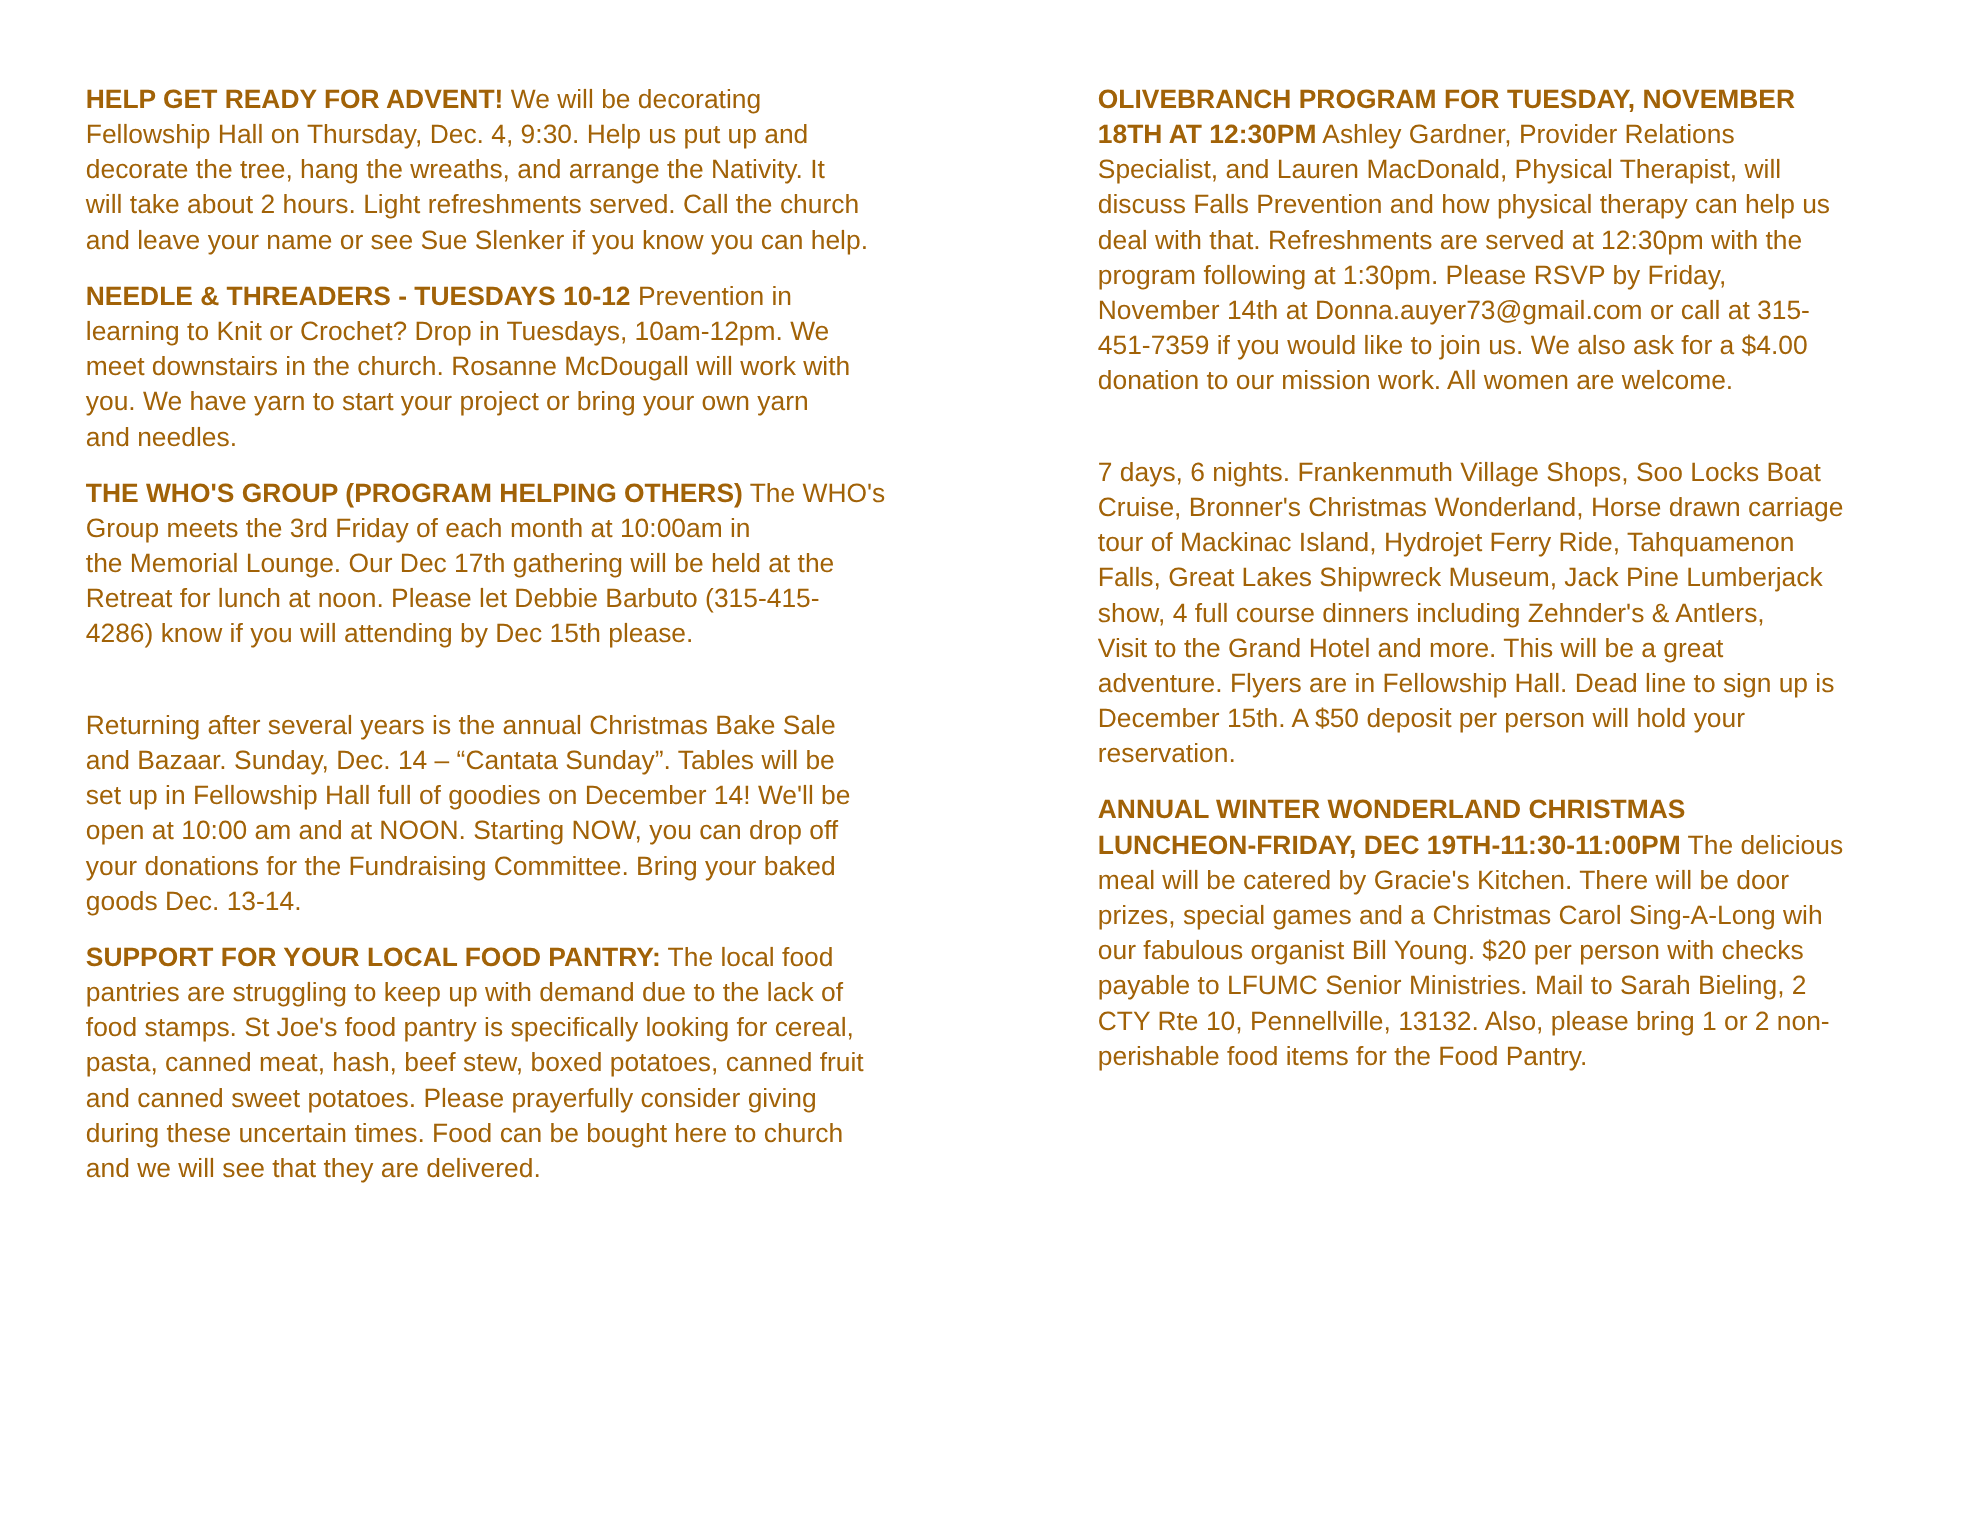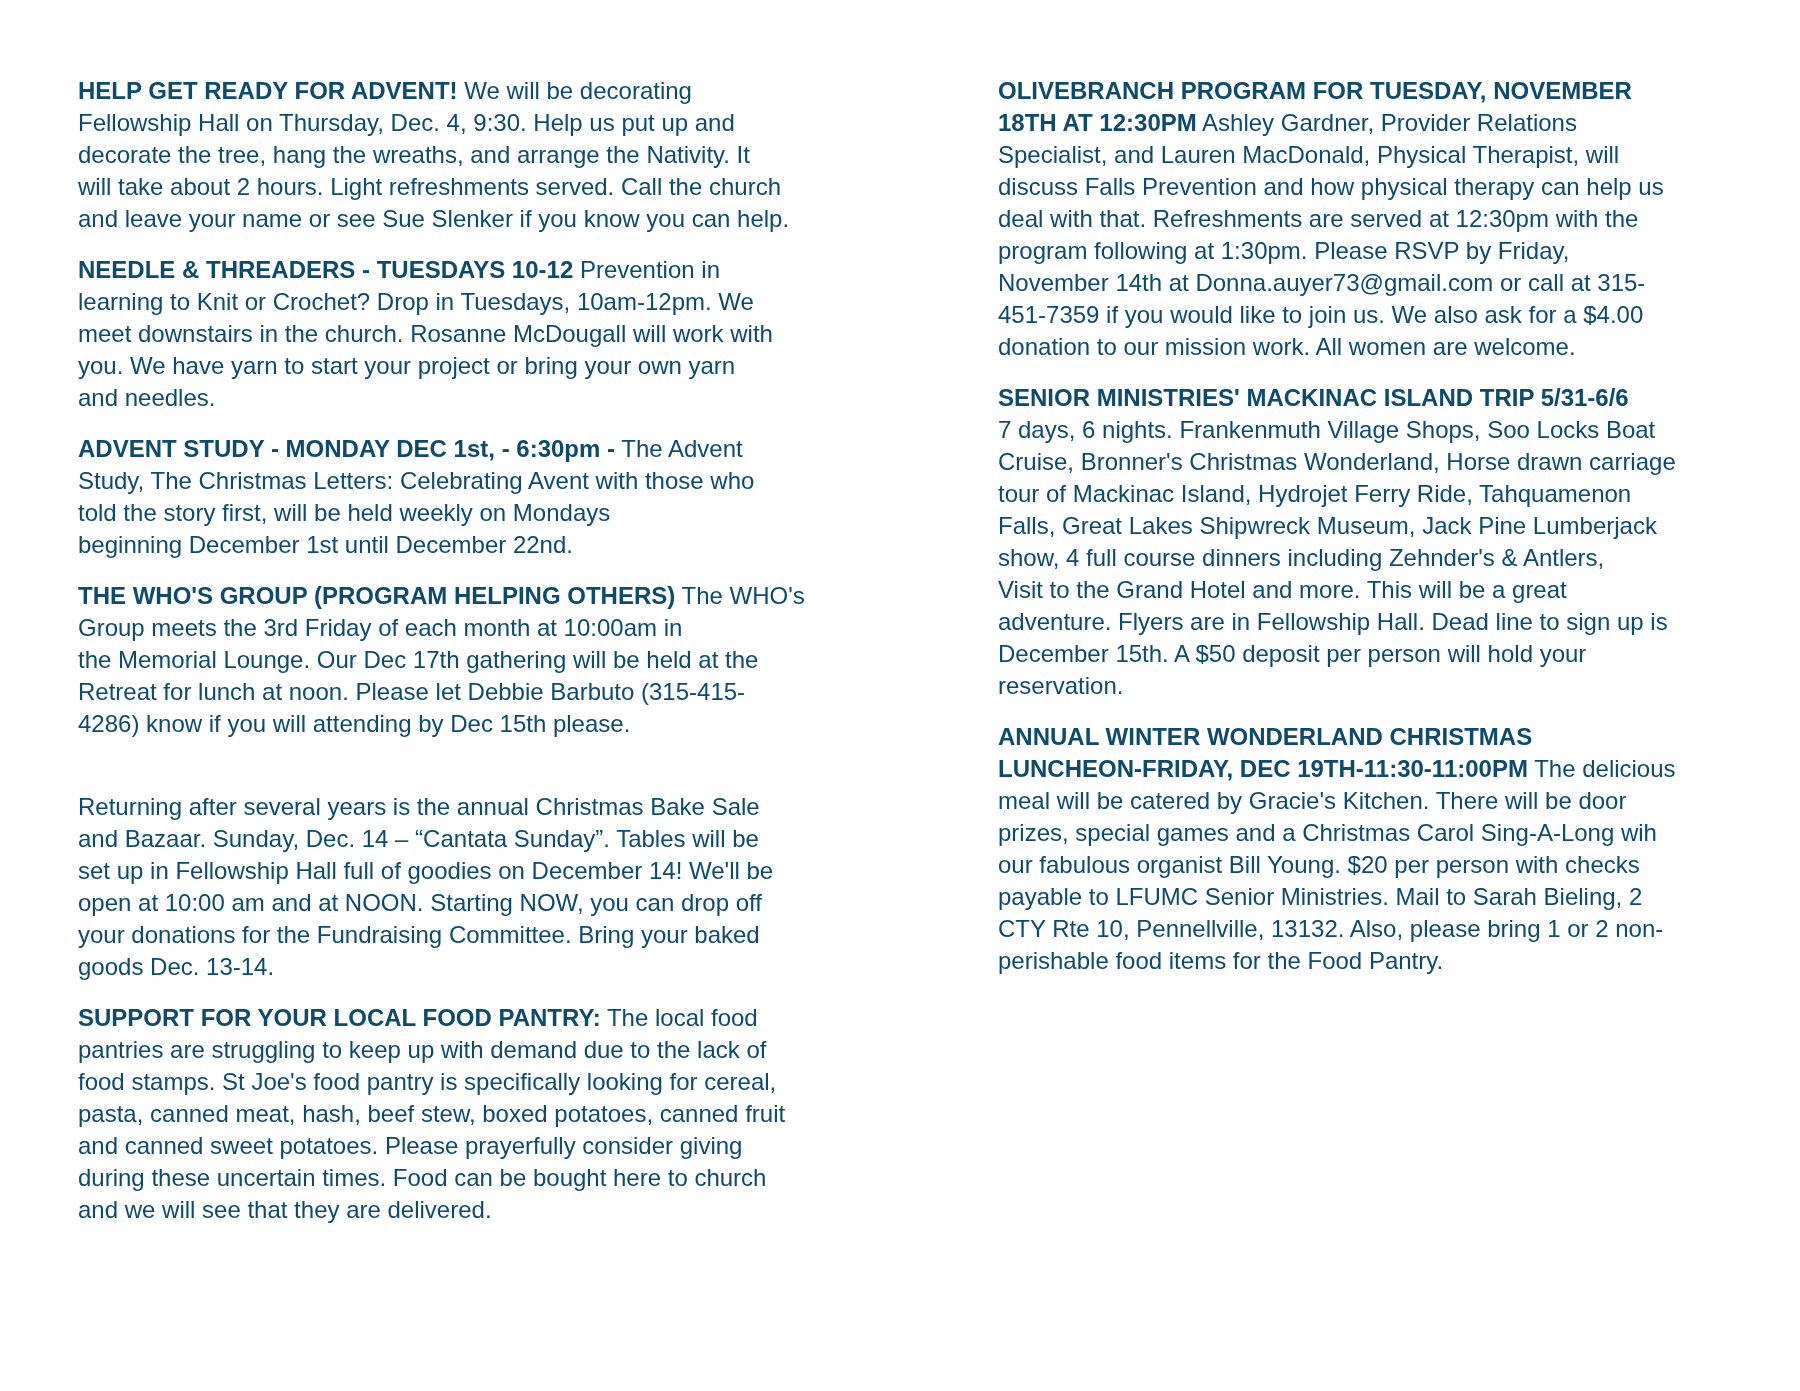--- a/index.html
+++ b/index.html
@@ -1,21 +1,21 @@
 <!DOCTYPE html>
 <html><head>
 <meta charset="utf-8">
 <style>
   html,body{margin:0;padding:0;background:#ffffff;}
   .page{
     position:relative;
     width:1800px;
     height:1391px;
     background:#ffffff;
-    color:#0c4a6e;
+    color:#a16207;
     font-family:"Liberation Sans","DejaVu Sans",sans-serif;
     font-size:24px;
     line-height:32px;
     overflow:hidden;
   }
   .col{
     position:absolute;
     top:75px;
     white-space:pre-line; 
   }
@@ -36,24 +36,21 @@
 <div class="page">
 
   <div class="col col-left"><p class="section"><b>HELP GET READY FOR ADVENT!</b><span> We will be decorating
 Fellowship Hall on Thursday, Dec. 4, 9:30. Help us put up and
 decorate the tree, hang the wreaths, and arrange the Nativity. It
 will take about 2 hours. Light refreshments served. Call the church
 and leave your name or see Sue Slenker if you know you can help.</span></p><p class="section"><b>NEEDLE &amp; THREADERS - TUESDAYS 10-12</b><span> Prevention in
 learning to Knit or Crochet? Drop in Tuesdays, 10am-12pm. We
 meet downstairs in the church. Rosanne McDougall will work with
 you. We have yarn to start your project or bring your own yarn
-and needles.</span></p><p class="section"><b>ADVENT STUDY - MONDAY DEC 1st, - 6:30pm -</b><span> The Advent
-Study, The Christmas Letters: Celebrating Avent with those who
-told the story first, will be held weekly on Mondays
-beginning December 1st until December 22nd.</span></p><p class="section"><b>THE WHO'S GROUP (PROGRAM HELPING OTHERS)</b><span> The WHO's
+and needles.</span></p><p class="section"><b>THE WHO'S GROUP (PROGRAM HELPING OTHERS)</b><span> The WHO's
 Group meets the 3rd Friday of each month at 10:00am in
 the Memorial Lounge. Our Dec 17th gathering will be held at the
 Retreat for lunch at noon. Please let Debbie Barbuto (315-415-
 4286) know if you will attending by Dec 15th please.</span></p><p class="section"><span>
 Returning after several years is the annual Christmas Bake Sale
 and Bazaar. Sunday, Dec. 14 – “Cantata Sunday”. Tables will be
 set up in Fellowship Hall full of goodies on December 14! We'll be
 open at 10:00 am and at NOON. Starting NOW, you can drop off
 your donations for the Fundraising Committee. Bring your baked
 goods Dec. 13-14.</span></p><p class="section"><b>SUPPORT FOR YOUR LOCAL FOOD PANTRY:</b><span> The local food
@@ -65,21 +62,21 @@
 and we will see that they are delivered.</span></p></div>
 
   <div class="col col-right"><p class="section"><b>OLIVEBRANCH PROGRAM FOR TUESDAY, NOVEMBER
 18TH AT 12:30PM</b><span> Ashley Gardner, Provider Relations
 Specialist, and Lauren MacDonald, Physical Therapist, will
 discuss Falls Prevention and how physical therapy can help us
 deal with that. Refreshments are served at 12:30pm with the
 program following at 1:30pm. Please RSVP by Friday,
 November 14th at Donna.auyer73@gmail.com or call at 315-
 451-7359 if you would like to join us. We also ask for a $4.00
-donation to our mission work. All women are welcome.</span></p><p class="section"><b>SENIOR MINISTRIES' MACKINAC ISLAND TRIP 5/31-6/6</b><span>
+donation to our mission work. All women are welcome.</span></p><p class="section"><span>
 7 days, 6 nights. Frankenmuth Village Shops, Soo Locks Boat
 Cruise, Bronner's Christmas Wonderland, Horse drawn carriage
 tour of Mackinac Island, Hydrojet Ferry Ride, Tahquamenon
 Falls, Great Lakes Shipwreck Museum, Jack Pine Lumberjack
 show, 4 full course dinners including Zehnder's &amp; Antlers,
 Visit to the Grand Hotel and more. This will be a great
 adventure. Flyers are in Fellowship Hall. Dead line to sign up is
 December 15th. A $50 deposit per person will hold your
 reservation.</span></p><p class="section"><b>ANNUAL WINTER WONDERLAND CHRISTMAS
 LUNCHEON-FRIDAY, DEC 19TH-11:30-11:00PM</b><span> The delicious

